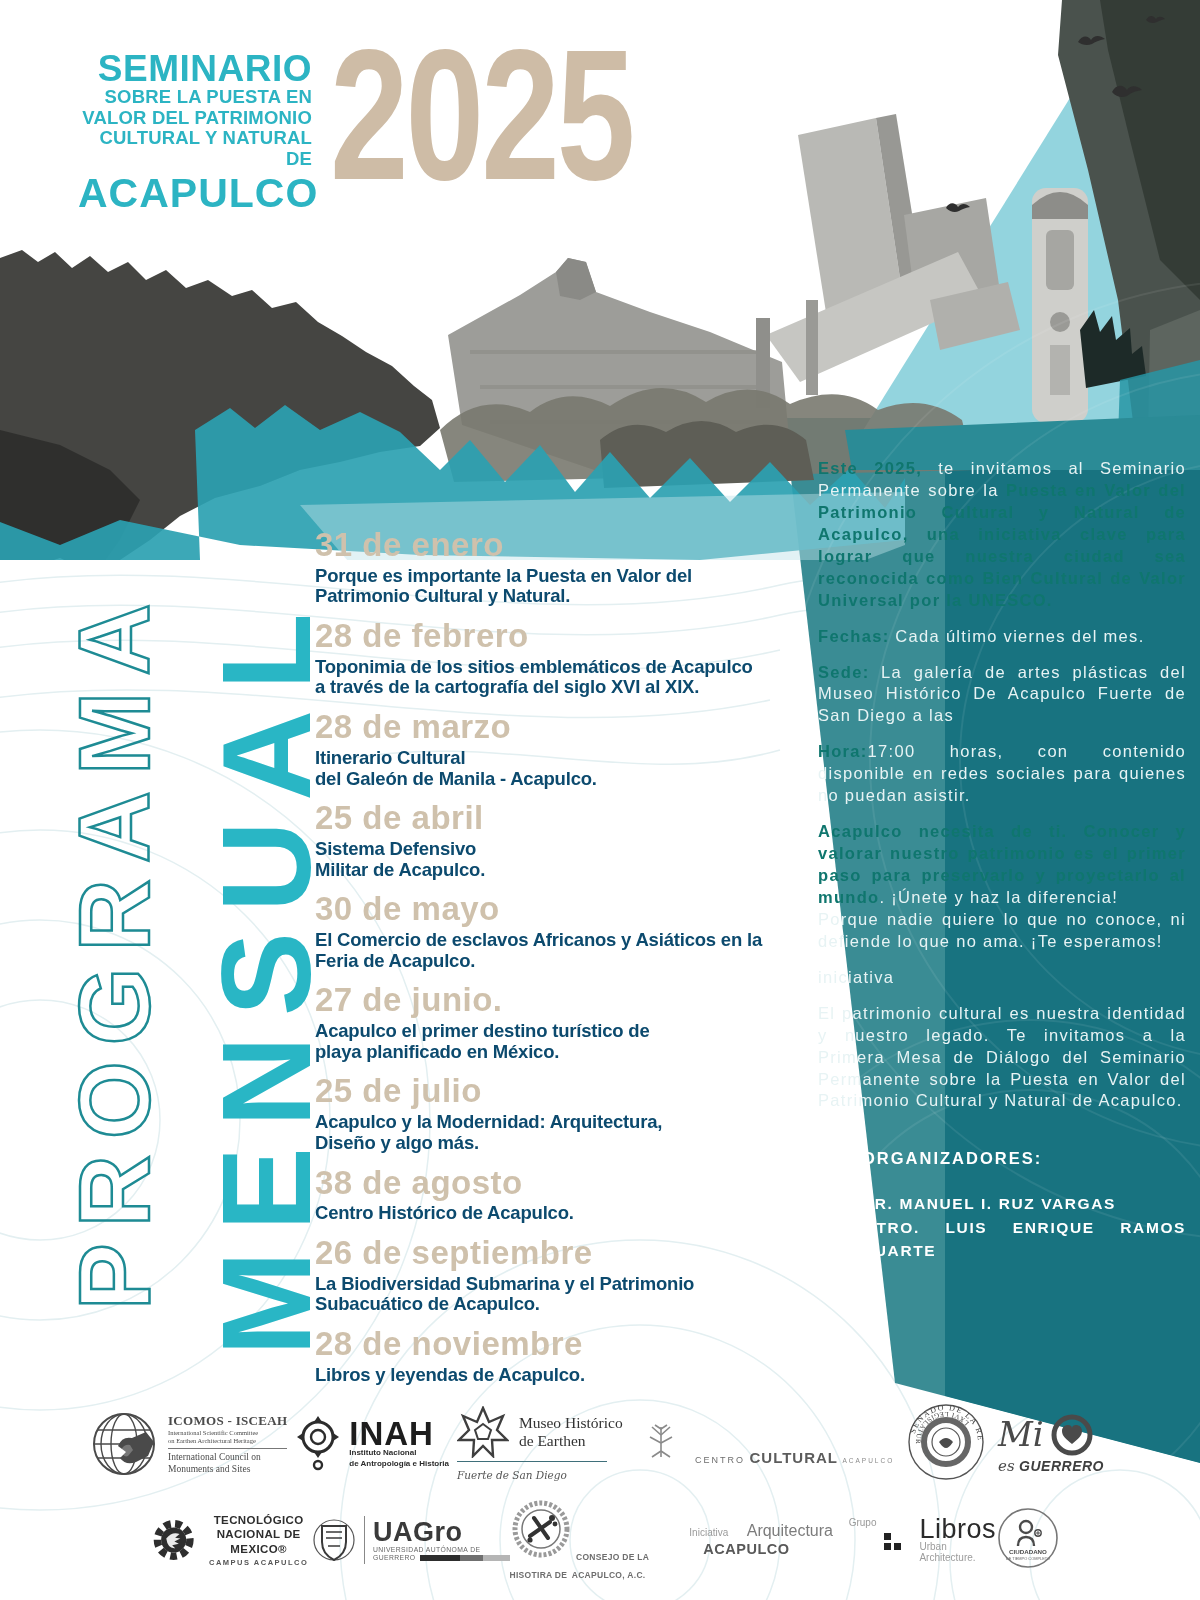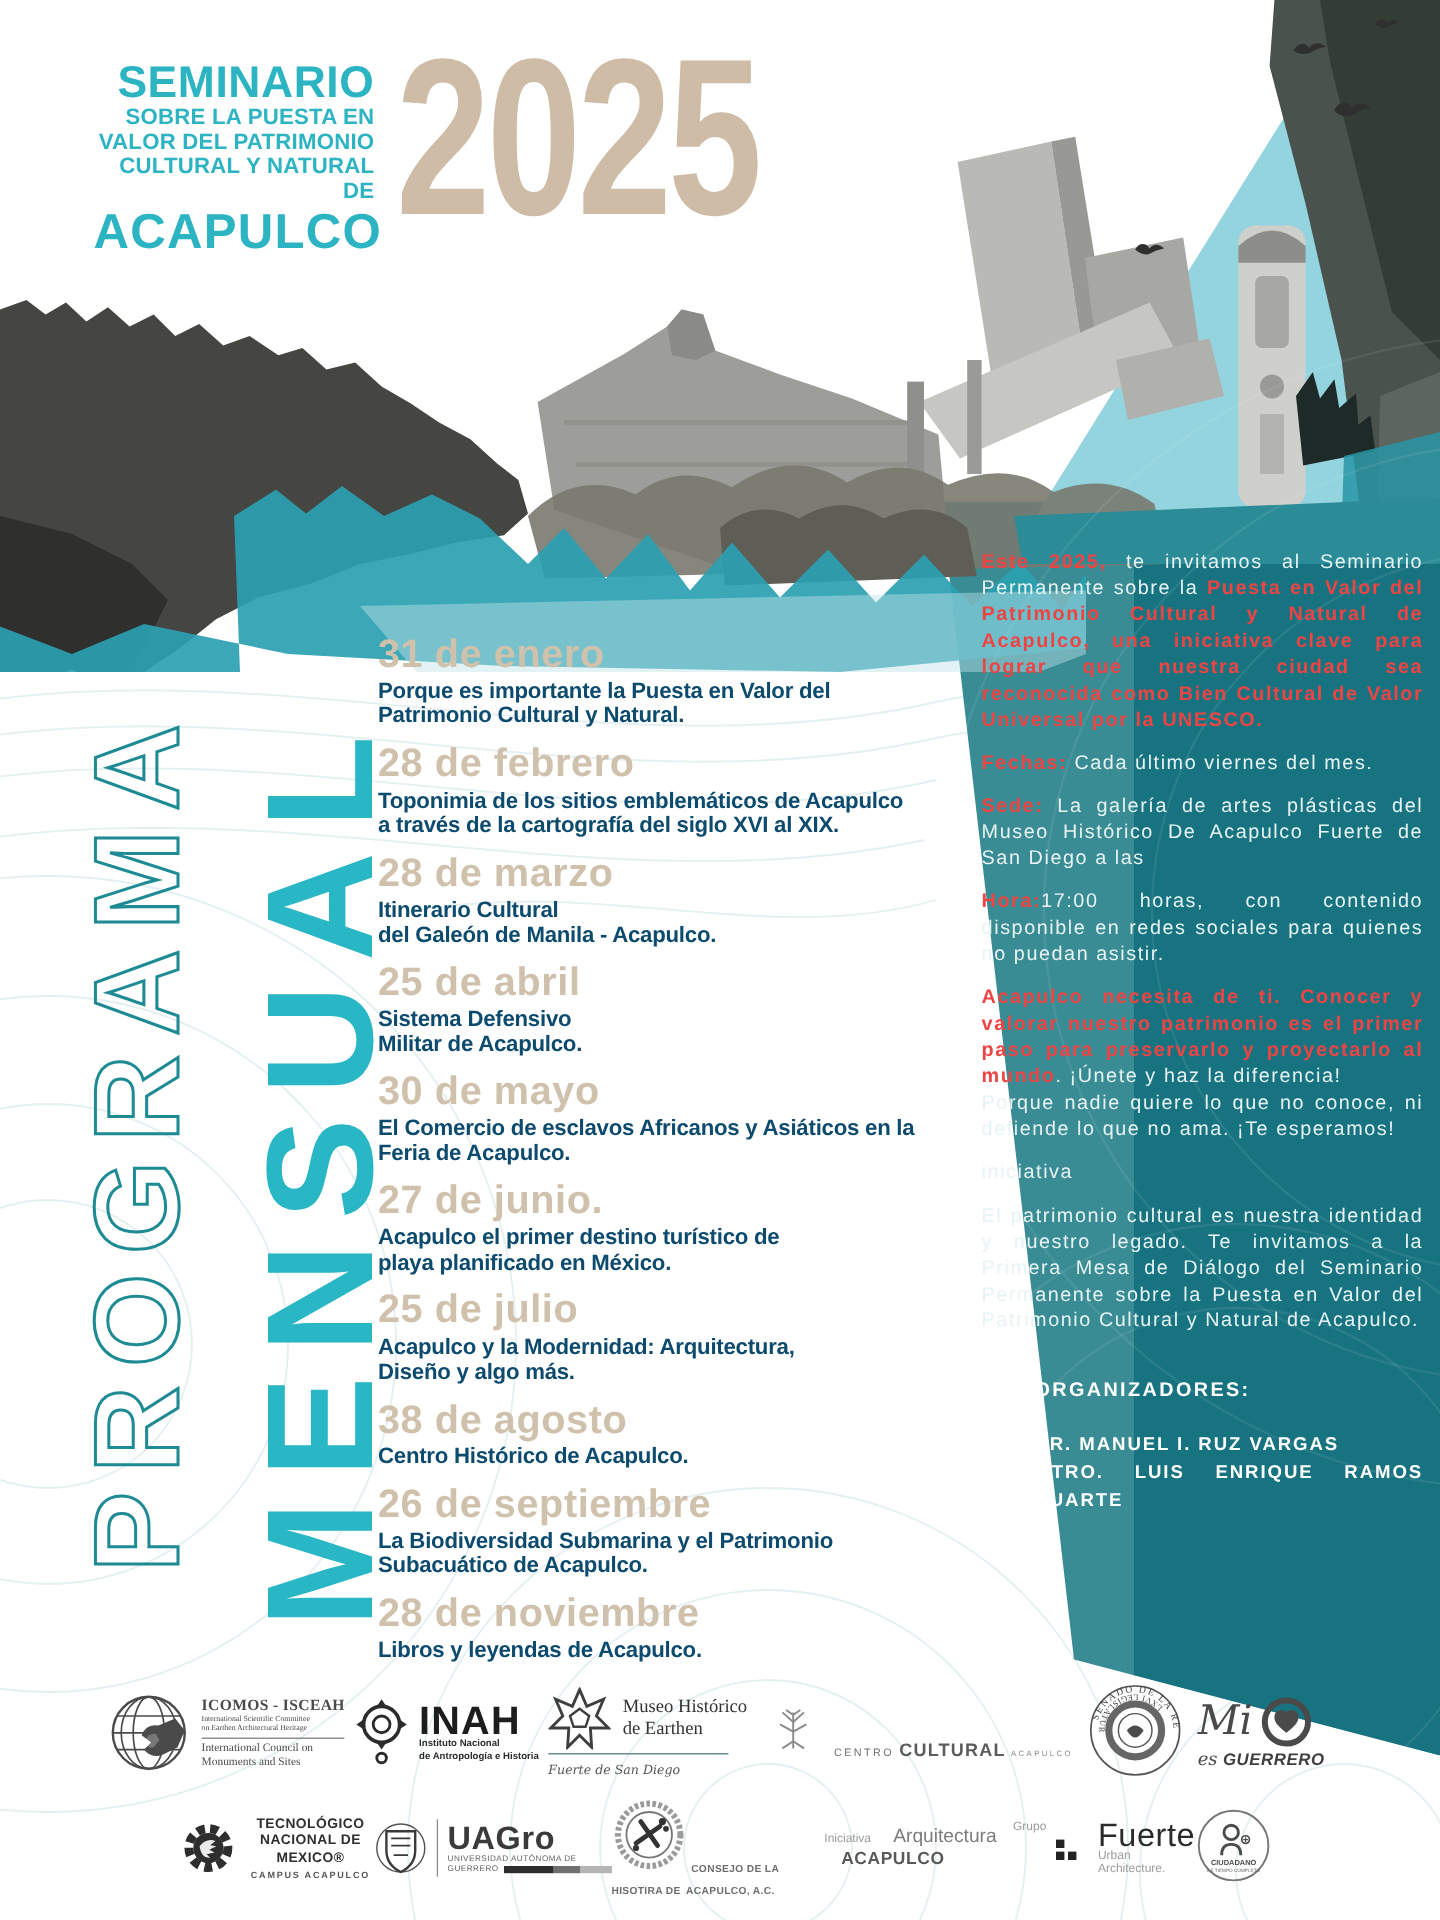--- a/index.html
+++ b/index.html
@@ -21,21 +21,21 @@
   #panel-dark{left:0;top:0;width:1200px;height:1600px;background:#187380;
          clip-path:polygon(945px 418px,1200px 418px,1200px 1463px,945px 1396px);}
   #panel-tex{left:0;top:0;width:1200px;height:1600px;
          background:repeating-linear-gradient(104deg,rgba(255,255,255,.055) 0 1.5px,rgba(255,255,255,0) 1.5px 34px);
          clip-path:polygon(784px 418px,1200px 418px,1200px 1463px,895px 1383px);}
 
   
   #panel-text{left:818px;top:458px;width:368px;z-index:7;color:#e7f3f4;font-size:16.5px;
               line-height:1.33;letter-spacing:1.3px;text-align:justify;}
   #panel-text p{margin:0 0 14px 0;}
-  #panel-text .b{font-weight:bold;color:#ef4444;}
+  #panel-text .b{font-weight:bold;color:#0f766e;}
   .prewrap{white-space:pre-line;}
   #organizers{margin-top:36px;padding-left:44px;}
   #organizers-label{font-weight:bold;color:#fff;font-size:16.5px;letter-spacing:2px;margin-bottom:22px;}
   .org-name{font-weight:bold;color:#fff;font-size:15.5px;letter-spacing:1.6px;line-height:1.5;}
 
   
   .vword{transform:rotate(-90deg);transform-origin:left top;display:flex;align-items:center;z-index:4;}
   #word-programa{left:52px;top:1310px;width:754px;height:124px;
       font-size:100px;font-weight:bold;letter-spacing:16px;color:transparent;
       -webkit-text-stroke:2.5px #1e8b94;}
@@ -417,21 +417,21 @@
     <span class="grupo">Grupo</span>
     <div class="dots">
       <span class="dot"></span>
         <span class="dot e"></span>
         <span class="dot e"></span>
       <span class="dot"></span>
         <span class="dot"></span>
         <span class="dot e"></span>
     </div>
     <div class="col">
-      <span class="arqueda-title">Fuerte</span>
+      <span class="arqueda-title">Libros</span>
       <span class="arqueda-sub">Urban Architecture.</span>
     </div>
   </div>
 
   <div class="col" style="align-items:center;">
     <svg width="64" height="64" viewBox="0 0 64 64">
       <circle cx="32" cy="32" r="29" fill="none" stroke="#777" stroke-width="1.6"></circle>
       <circle cx="30" cy="21" r="6" fill="none" stroke="#4b4b4b" stroke-width="2.4"></circle>
       <path d="M22,40 q0,-9 8,-9 q8,0 8,9" fill="none" stroke="#4b4b4b" stroke-width="2.4"></path>
       <circle cx="42" cy="27" r="3.2" fill="none" stroke="#4b4b4b" stroke-width="1.4"></circle>

